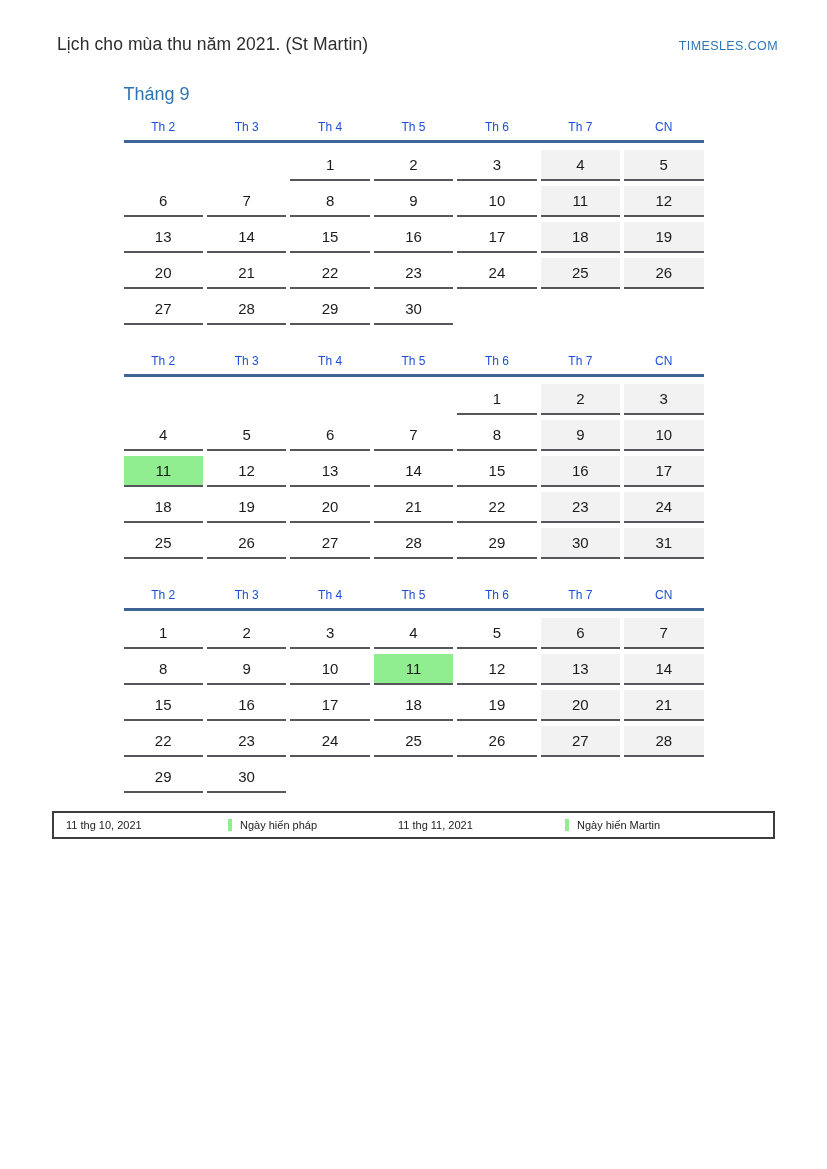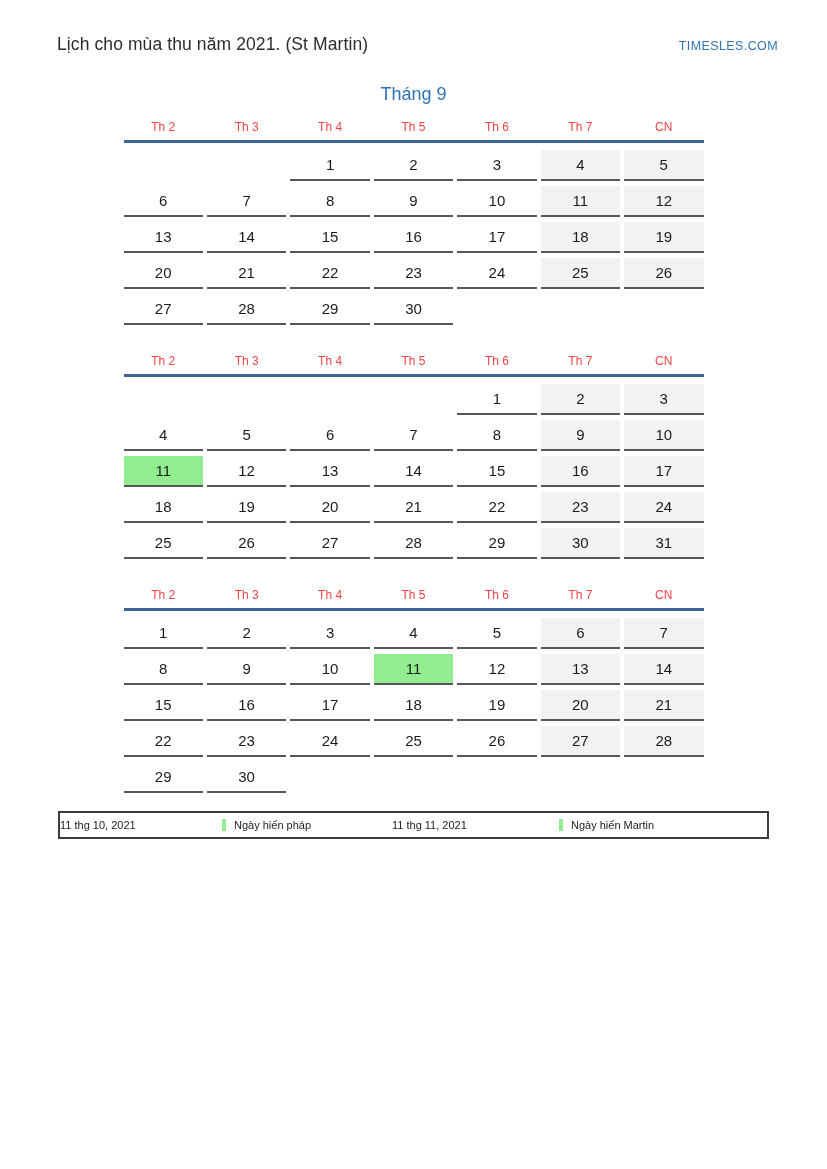--- a/index.html
+++ b/index.html
@@ -14,36 +14,36 @@
   html,body{margin:0;padding:0;background:#ffffff;}
   .page{
     width:827px;height:1169px;background:#fff;position:relative;overflow:hidden;
     font-family:"Liberation Sans","DejaVu Sans",sans-serif;
   }
   .header{display:flex;justify-content:space-between;align-items:baseline;padding:19px 49px 0 57px;}
   .title{margin:0;font-size:17.5px;font-weight:500;color:#2d2d2d;letter-spacing:.1px;}
   .site{font-size:12.5px;color:var(--accent);text-decoration:none;letter-spacing:.4px;font-weight:400;margin-top:20px;}
   .months{width:580px;margin:0 auto;}
   .month{margin-top:26px;}
-  .month-title{font-size:18px;line-height:26px;text-align:center;color:var(--accent);font-weight:400;}
+  .month-title{font-size:18px;line-height:26px;text-align:left;color:var(--accent);font-weight:400;}
   .grid{display:grid;grid-template-columns:repeat(7,1fr);column-gap:4px;}
-  .day-headers{margin-top:10px;font-size:12px;line-height:20px;color:#ef4444;text-align:center;}
+  .day-headers{margin-top:10px;font-size:12px;line-height:20px;color:#1d4ed8;text-align:center;}
   .header-divider{height:3px;background:var(--line-blue);margin-top:3px;}
   .weeks{margin-top:7px;row-gap:5px;}
   .day-cell{
     height:29px;line-height:29px;text-align:center;font-size:15px;color:var(--text);
     background:#fff;border-bottom:2px solid var(--cell-border);
   }
   .day-cell.weekend{background:var(--weekend);}
   .day-cell.highlight{background:var(--green);}
   .day-cell.empty{background:transparent;border-bottom:none;}
   .legend{
     width:707px;height:24px;margin:18px auto 0;border:2px solid var(--legend-border);
     display:grid;grid-template-columns:162px 170px 167px auto;align-items:center;
-    font-size:11px;color:#222;
+    padding-left:12px;font-size:11px;color:#222;
   }
   .legend-item{display:flex;align-items:flex-end;}
   .legend-bar{display:inline-block;width:4px;height:12px;background:var(--green);margin-right:8px;flex:0 0 auto;}
 </style>
 </head>
 <body>
 
 <div class="page">
   <header class="header">
     <h1 class="title">Lịch cho mùa thu năm 2021. (St Martin)</h1>

